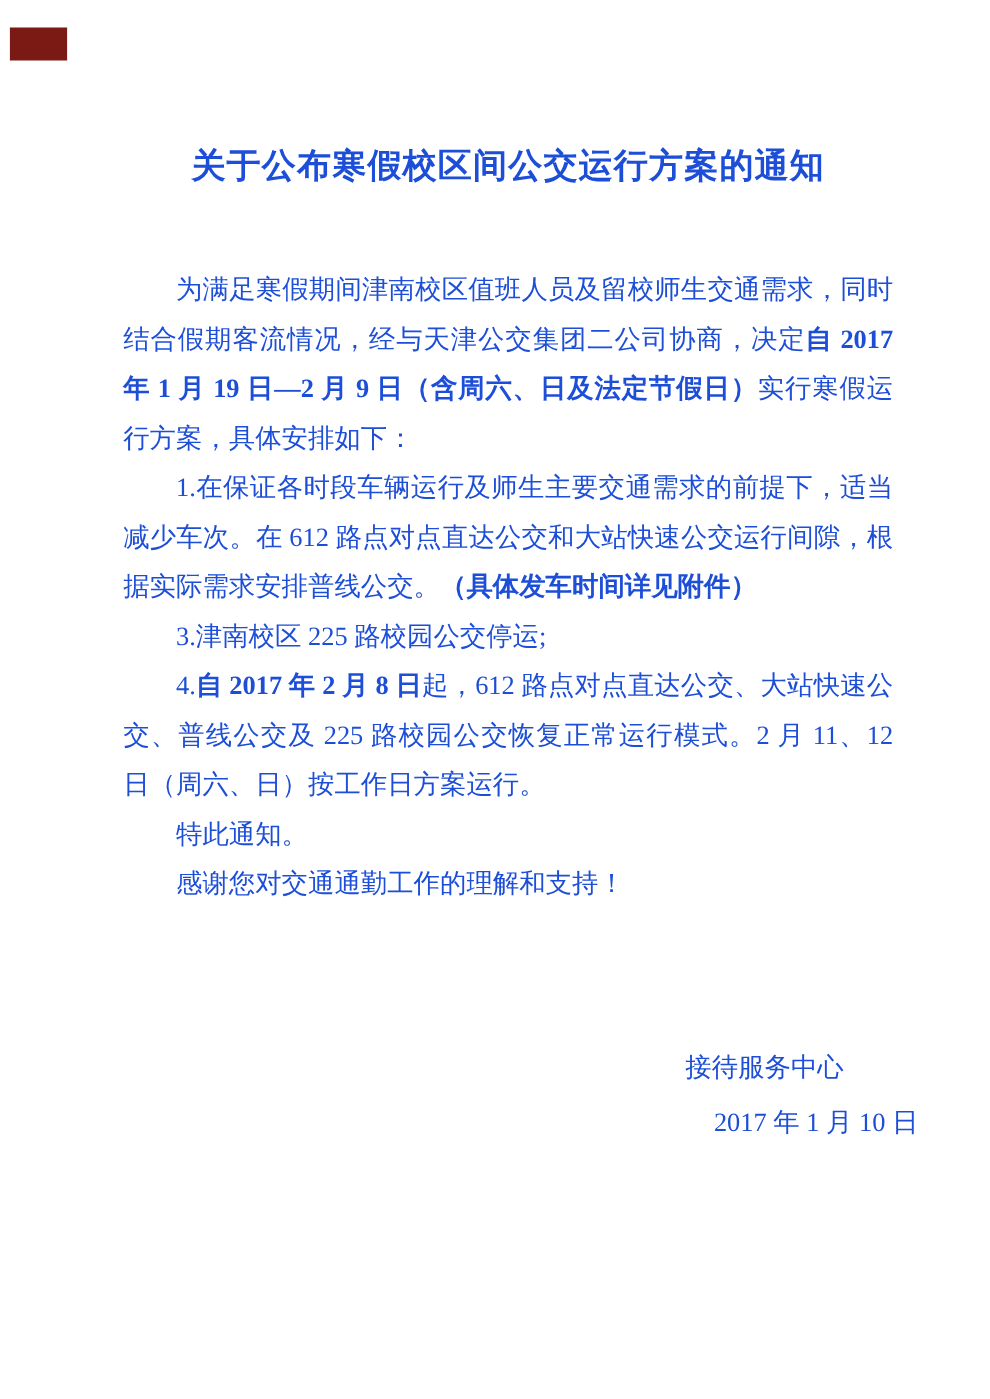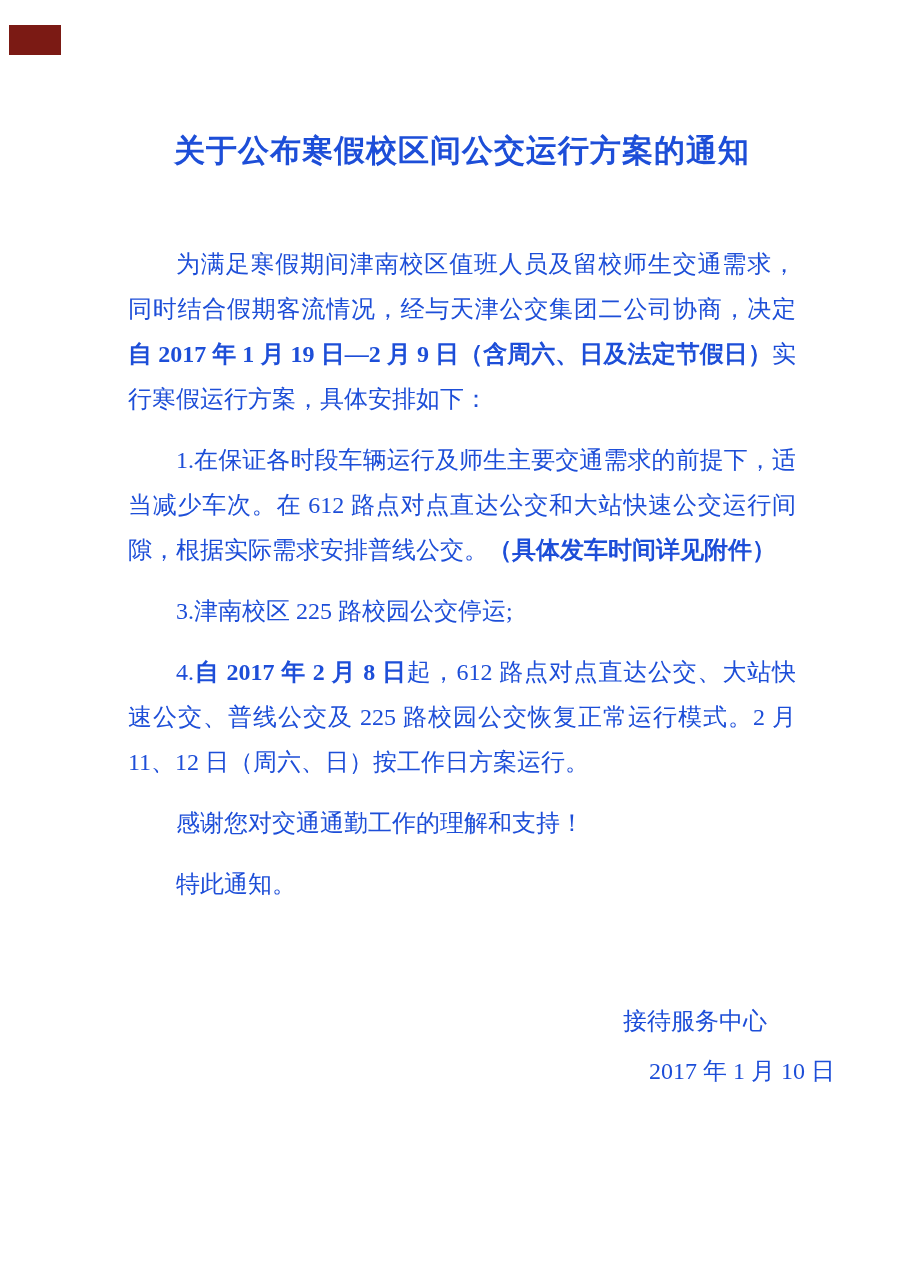--- a/index.html
+++ b/index.html
@@ -31,26 +31,26 @@
   }
   .doc-body {
     margin: 68px auto 0 auto;
     width: 700px;
     font-size: 24px;
     line-height: 45px;
     text-align: justify;
   }
   .para {
     text-indent: 2em;
-    margin: 16px;
+    margin: 0;
   }
   .bold { font-weight: bold; }
   .signature-block {
     position: absolute;
-    top: 996px;
+    top: 946px;
     left: 555px;
     width: 280px;
     text-align: center;
     font-size: 24px;
   }
   .signature-name { line-height: 50px; }
   .signature-date { line-height: 50px; text-align: right; }
 </style>
 </head>
 <body>
@@ -58,21 +58,21 @@
 <div class="page" style="background: rgb(255, 255, 255); color: #1d4ed8; padding-left: 12px;">
   <div class="corner-tab" style="background: rgb(123, 26, 20);"></div>
 
   <h1 class="doc-title">关于公布寒假校区间公交运行方案的通知</h1>
 
   <div class="doc-body">
       <div class="para"><span>为满足寒假期间津南校区值班人员及留校师生交通需求，同时结合假期客流情况，经与天津公交集团二公司协商，决定</span><span class="bold">自 2017 年 1 月 19 日—2 月 9 日（含周六、日及法定节假日）</span><span>实行寒假运行方案，具体安排如下：</span></div>
       <div class="para"><span>1.在保证各时段车辆运行及师生主要交通需求的前提下，适当减少车次。在 612 路点对点直达公交和大站快速公交运行间隙，根据实际需求安排普线公交。</span><span class="bold">（具体发车时间详见附件）</span></div>
       <div class="para"><span>3.津南校区 225 路校园公交停运;</span></div>
       <div class="para"><span>4.</span><span class="bold">自 2017 年 2 月 8 日</span><span>起，612 路点对点直达公交、大站快速公交、普线公交及 225 路校园公交恢复正常运行模式。2 月 11、12 日（周六、日）按工作日方案运行。</span></div>
+      <div class="para"><span>特此通知。</span></div>
       <div class="para"><span>感谢您对交通通勤工作的理解和支持！</span></div>
-      <div class="para"><span>特此通知。</span></div>
     </div>
 
   <div class="signature-block">
     <div class="signature-name">接待服务中心</div>
     <div class="signature-date">2017 年 1 月 10 日</div>
   </div>
 </div>
 
 </body></html>

